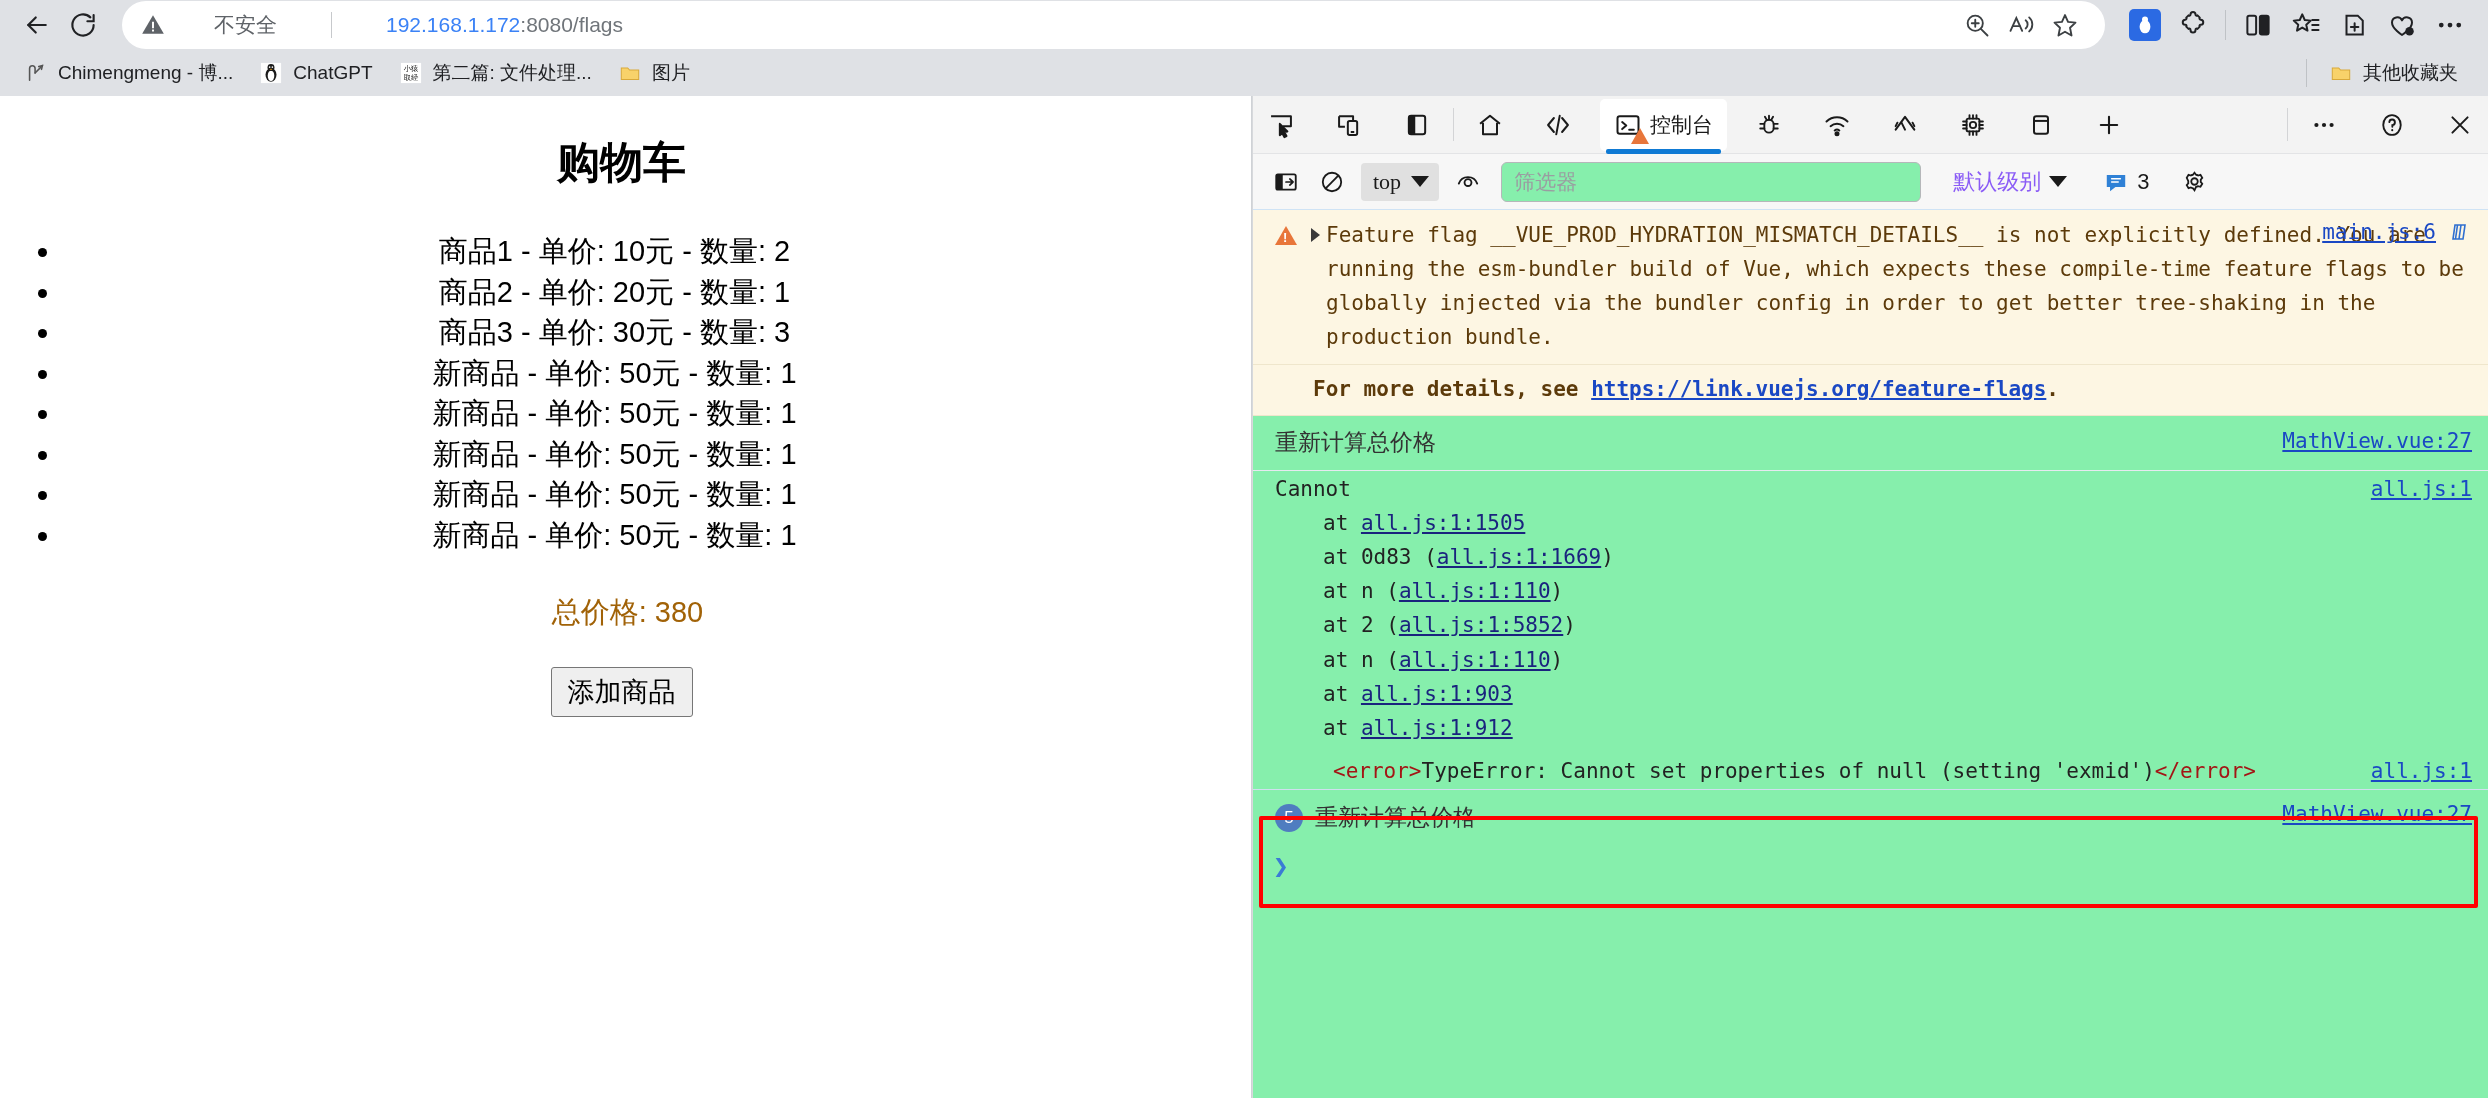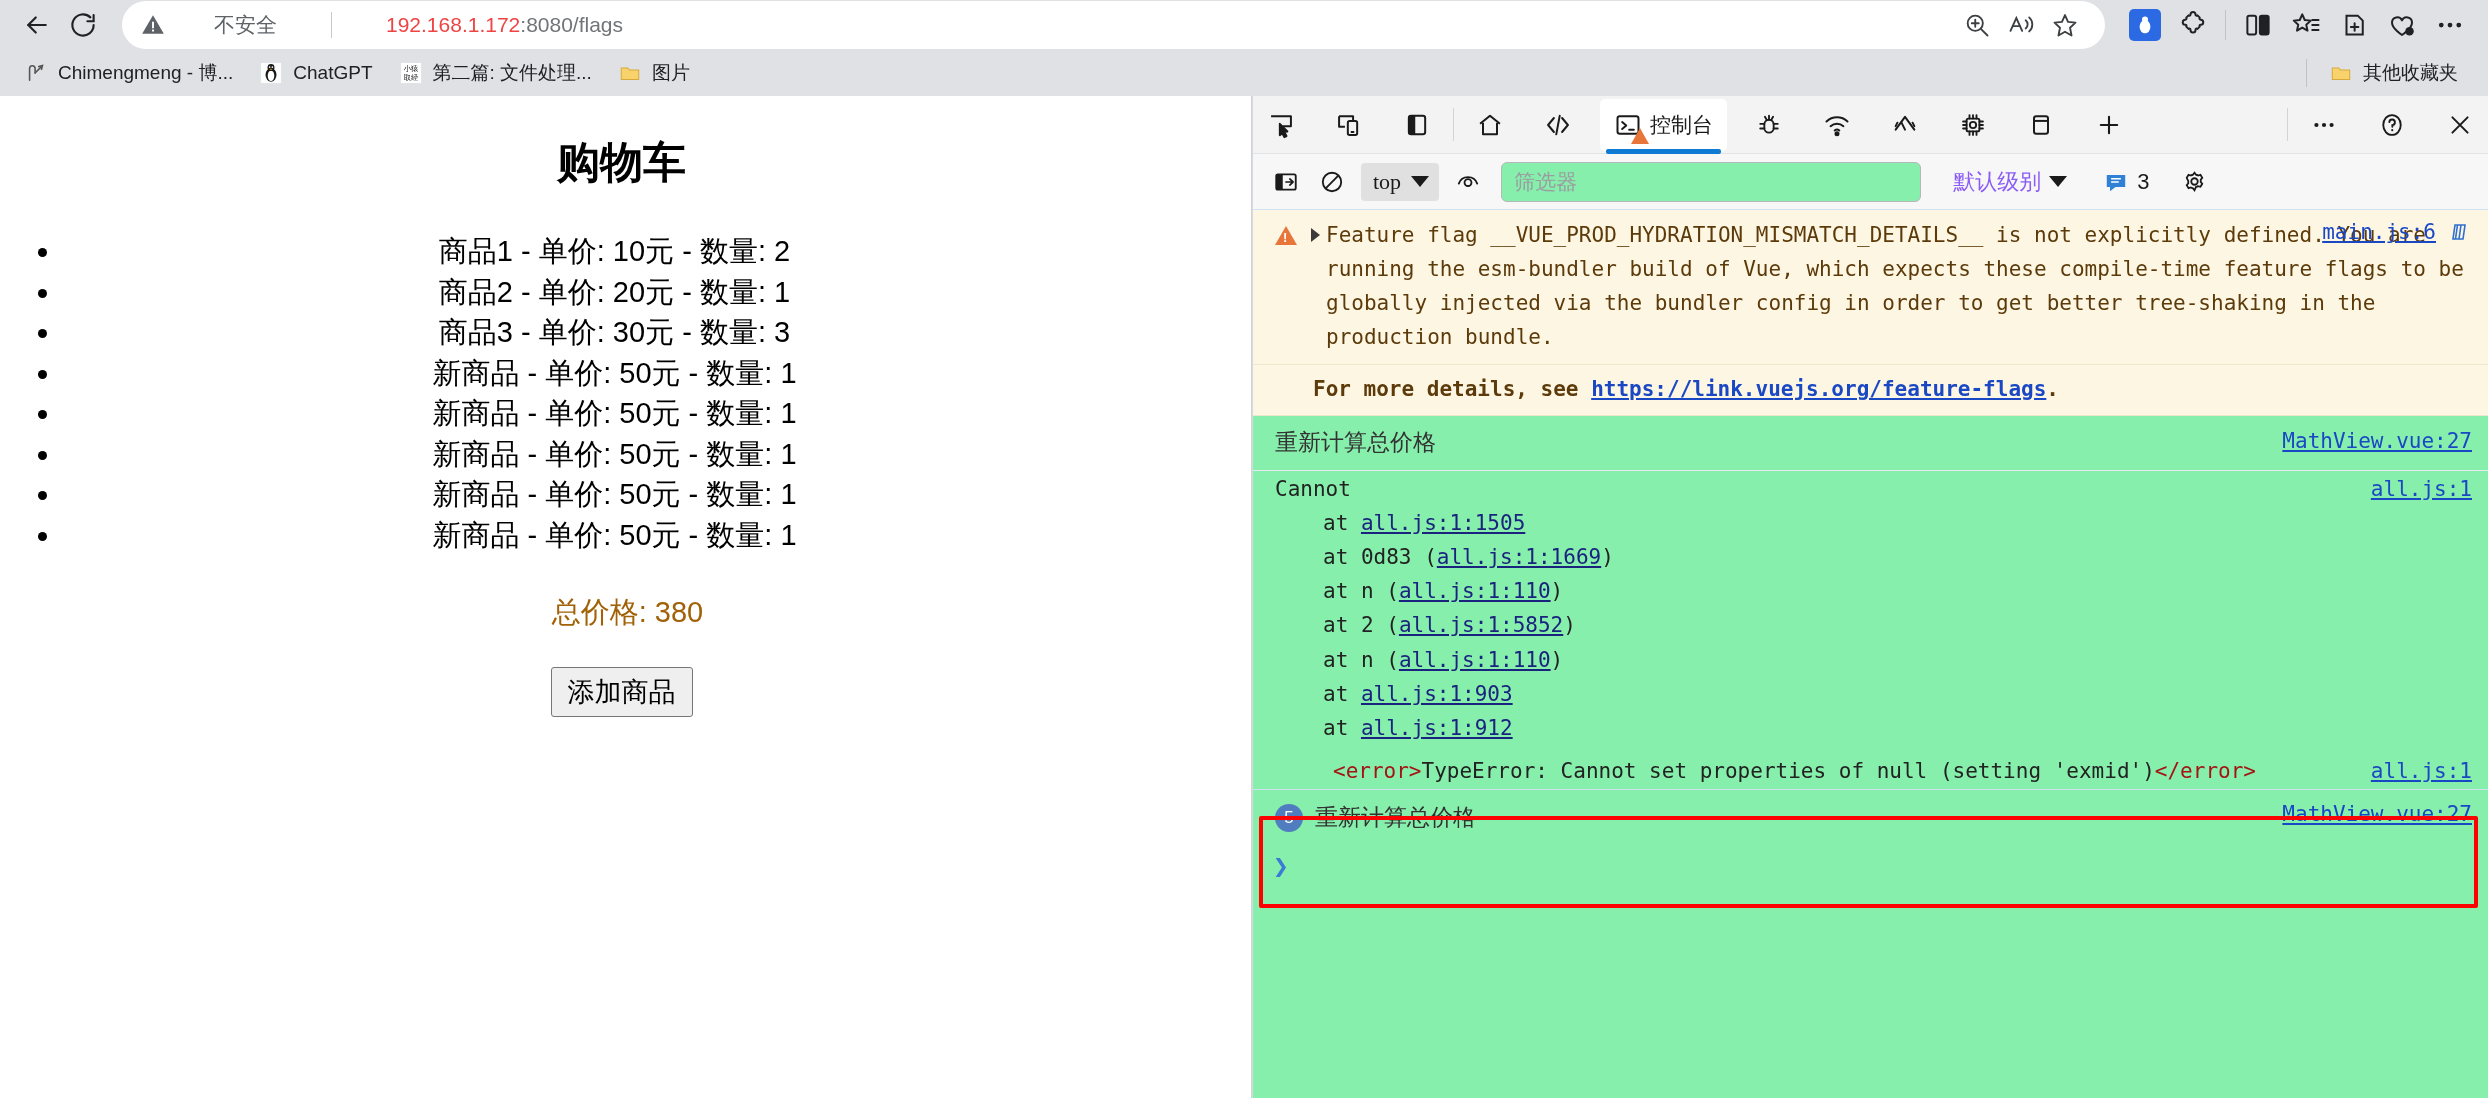--- a/index.html
+++ b/index.html
@@ -59,21 +59,21 @@
     background: #c7c9cc;
     margin: 0 18px;
     flex: 0 0 1px;
   }
   .omnibox .url {
     font-size: 21px;
     color: #202124;
     white-space: nowrap;
     overflow: hidden;
   }
-  .omnibox .url .host { color: #ef4444; margin-top: 14px; }
+  .omnibox .url .host { color: #3b82f6; margin-top: 14px; }
   .omnibox .url .rest { color: #70757a; }
   .omnibox-right {
     display: flex; align-items: center;
     flex: 0 0 auto;
   }
   .omni-ico {
     width: 44px; height: 44px;
     display: flex; align-items: center; justify-content: center;
     border-radius: 6px;
     cursor: pointer;

